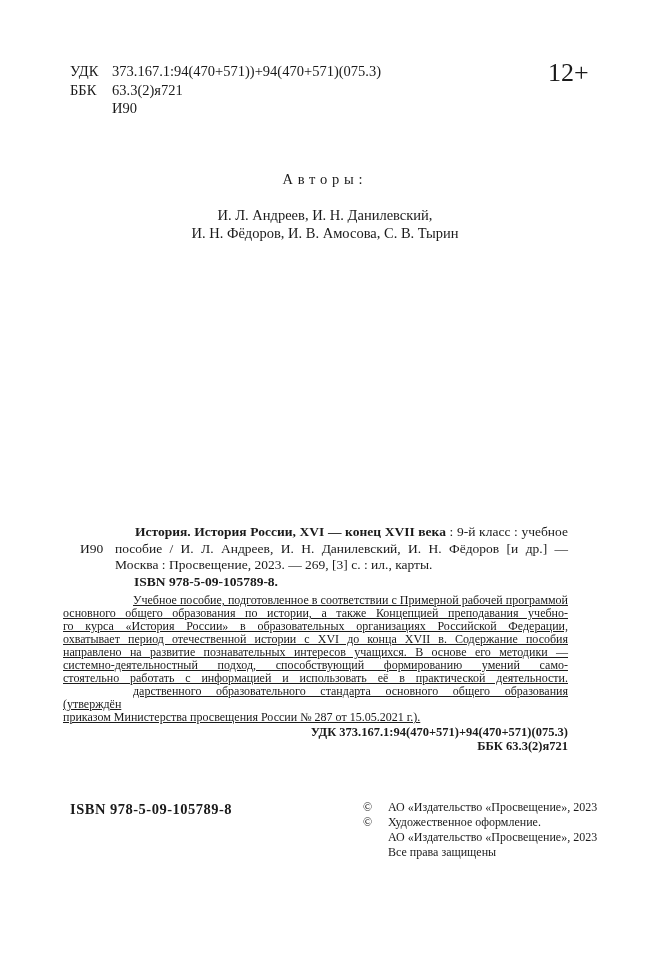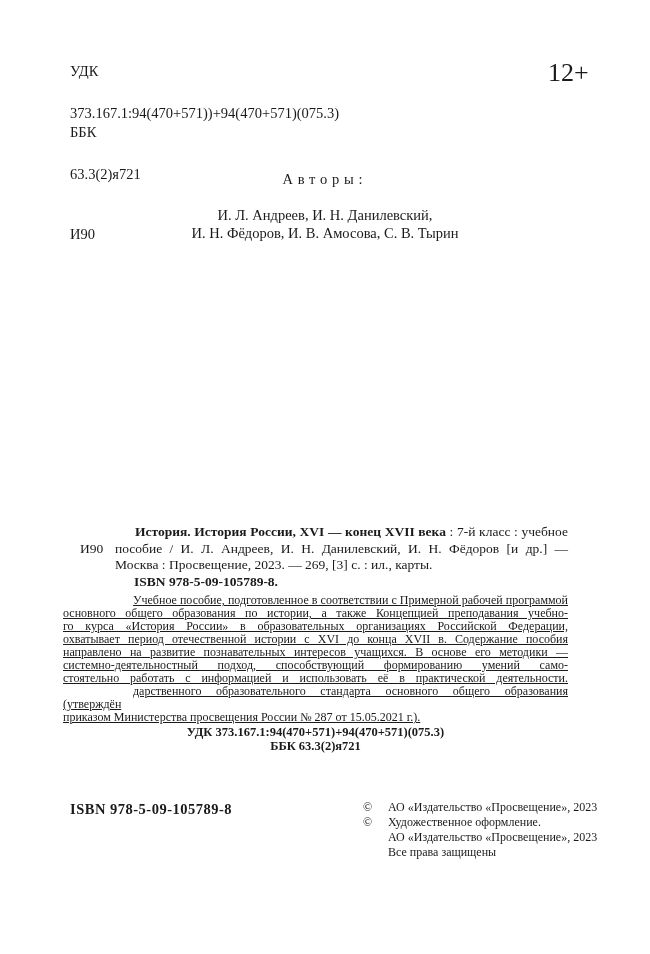--- a/index.html
+++ b/index.html
@@ -12,21 +12,21 @@
     font-family: "Liberation Serif", "DejaVu Serif", serif;
     overflow: hidden;
   }
   
   .top-codes {
     position: absolute;
     left: 70px; top: 62px;
     font-size: 14.5px;
     line-height: 18.5px;
   }
-  .code-row { display: flex; flex-direction: column; }
+  .code-row { display: flex; }
   .code-label { width: 42px; flex: 0 0 42px; }
   
   .age-badge {
     position: absolute;
     left: 548px; top: 58px;
     font-size: 26px;
     letter-spacing: 0px;
     text-align: right;
   }
   
@@ -63,21 +63,21 @@
     line-height: 13px;
   }
   .ann-par .ln { text-align: justify; text-align-last: justify; text-decoration: underline; }
   .ann-par .ln:first-child { text-indent: 70px; }
   .ann-par.p2 .ln:last-child { text-align-last: left; }
   
   .codes-bottom {
     position: absolute;
     left: 63px; top: 726px;
     width: 505px;
-    text-align: center;
+    text-align: right;
     font-weight: bold;
     font-size: 12.5px;
     line-height: 13.5px;
   }
   
   .footer-isbn {
     position: absolute;
     left: 70px; top: 801px;
     font-weight: bold;
     font-size: 14.5px;
@@ -117,21 +117,21 @@
 
   <div class="authors">
     <div class="authors-heading">Авторы:</div>
     <div>И. Л. Андреев, И. Н. Данилевский,</div>
     <div>И. Н. Фёдоров, И. В. Амосова, С. В. Тырин</div>
   </div>
 
   <div class="card">
     <span class="card-code">И90</span>
     <div class="card-line l1 justify">
-      <b>История. История России, XVI — конец XVII века</b><span> : 7-й класс : учебное</span>
+      <b>История. История России, XVI — конец XVII века</b><span> : 9-й класс : учебное</span>
     </div>
     <div class="card-line justify">пособие / И. Л. Андреев, И. Н. Данилевский, И. Н. Фёдоров [и др.] —</div>
     <div class="card-line">Москва : Просвещение, 2023. — 269, [3] с. : ил., карты.</div>
     <div class="card-isbn">ISBN 978-5-09-105789-8.</div>
   </div>
 
   <div class="annotation">
     <div class="ann-par p1">
         <div class="ln">Учебное пособие, подготовленное в соответствии с Примерной рабочей программой</div>
         <div class="ln">основного общего образования по истории, а также Концепцией преподавания учебно-</div>

